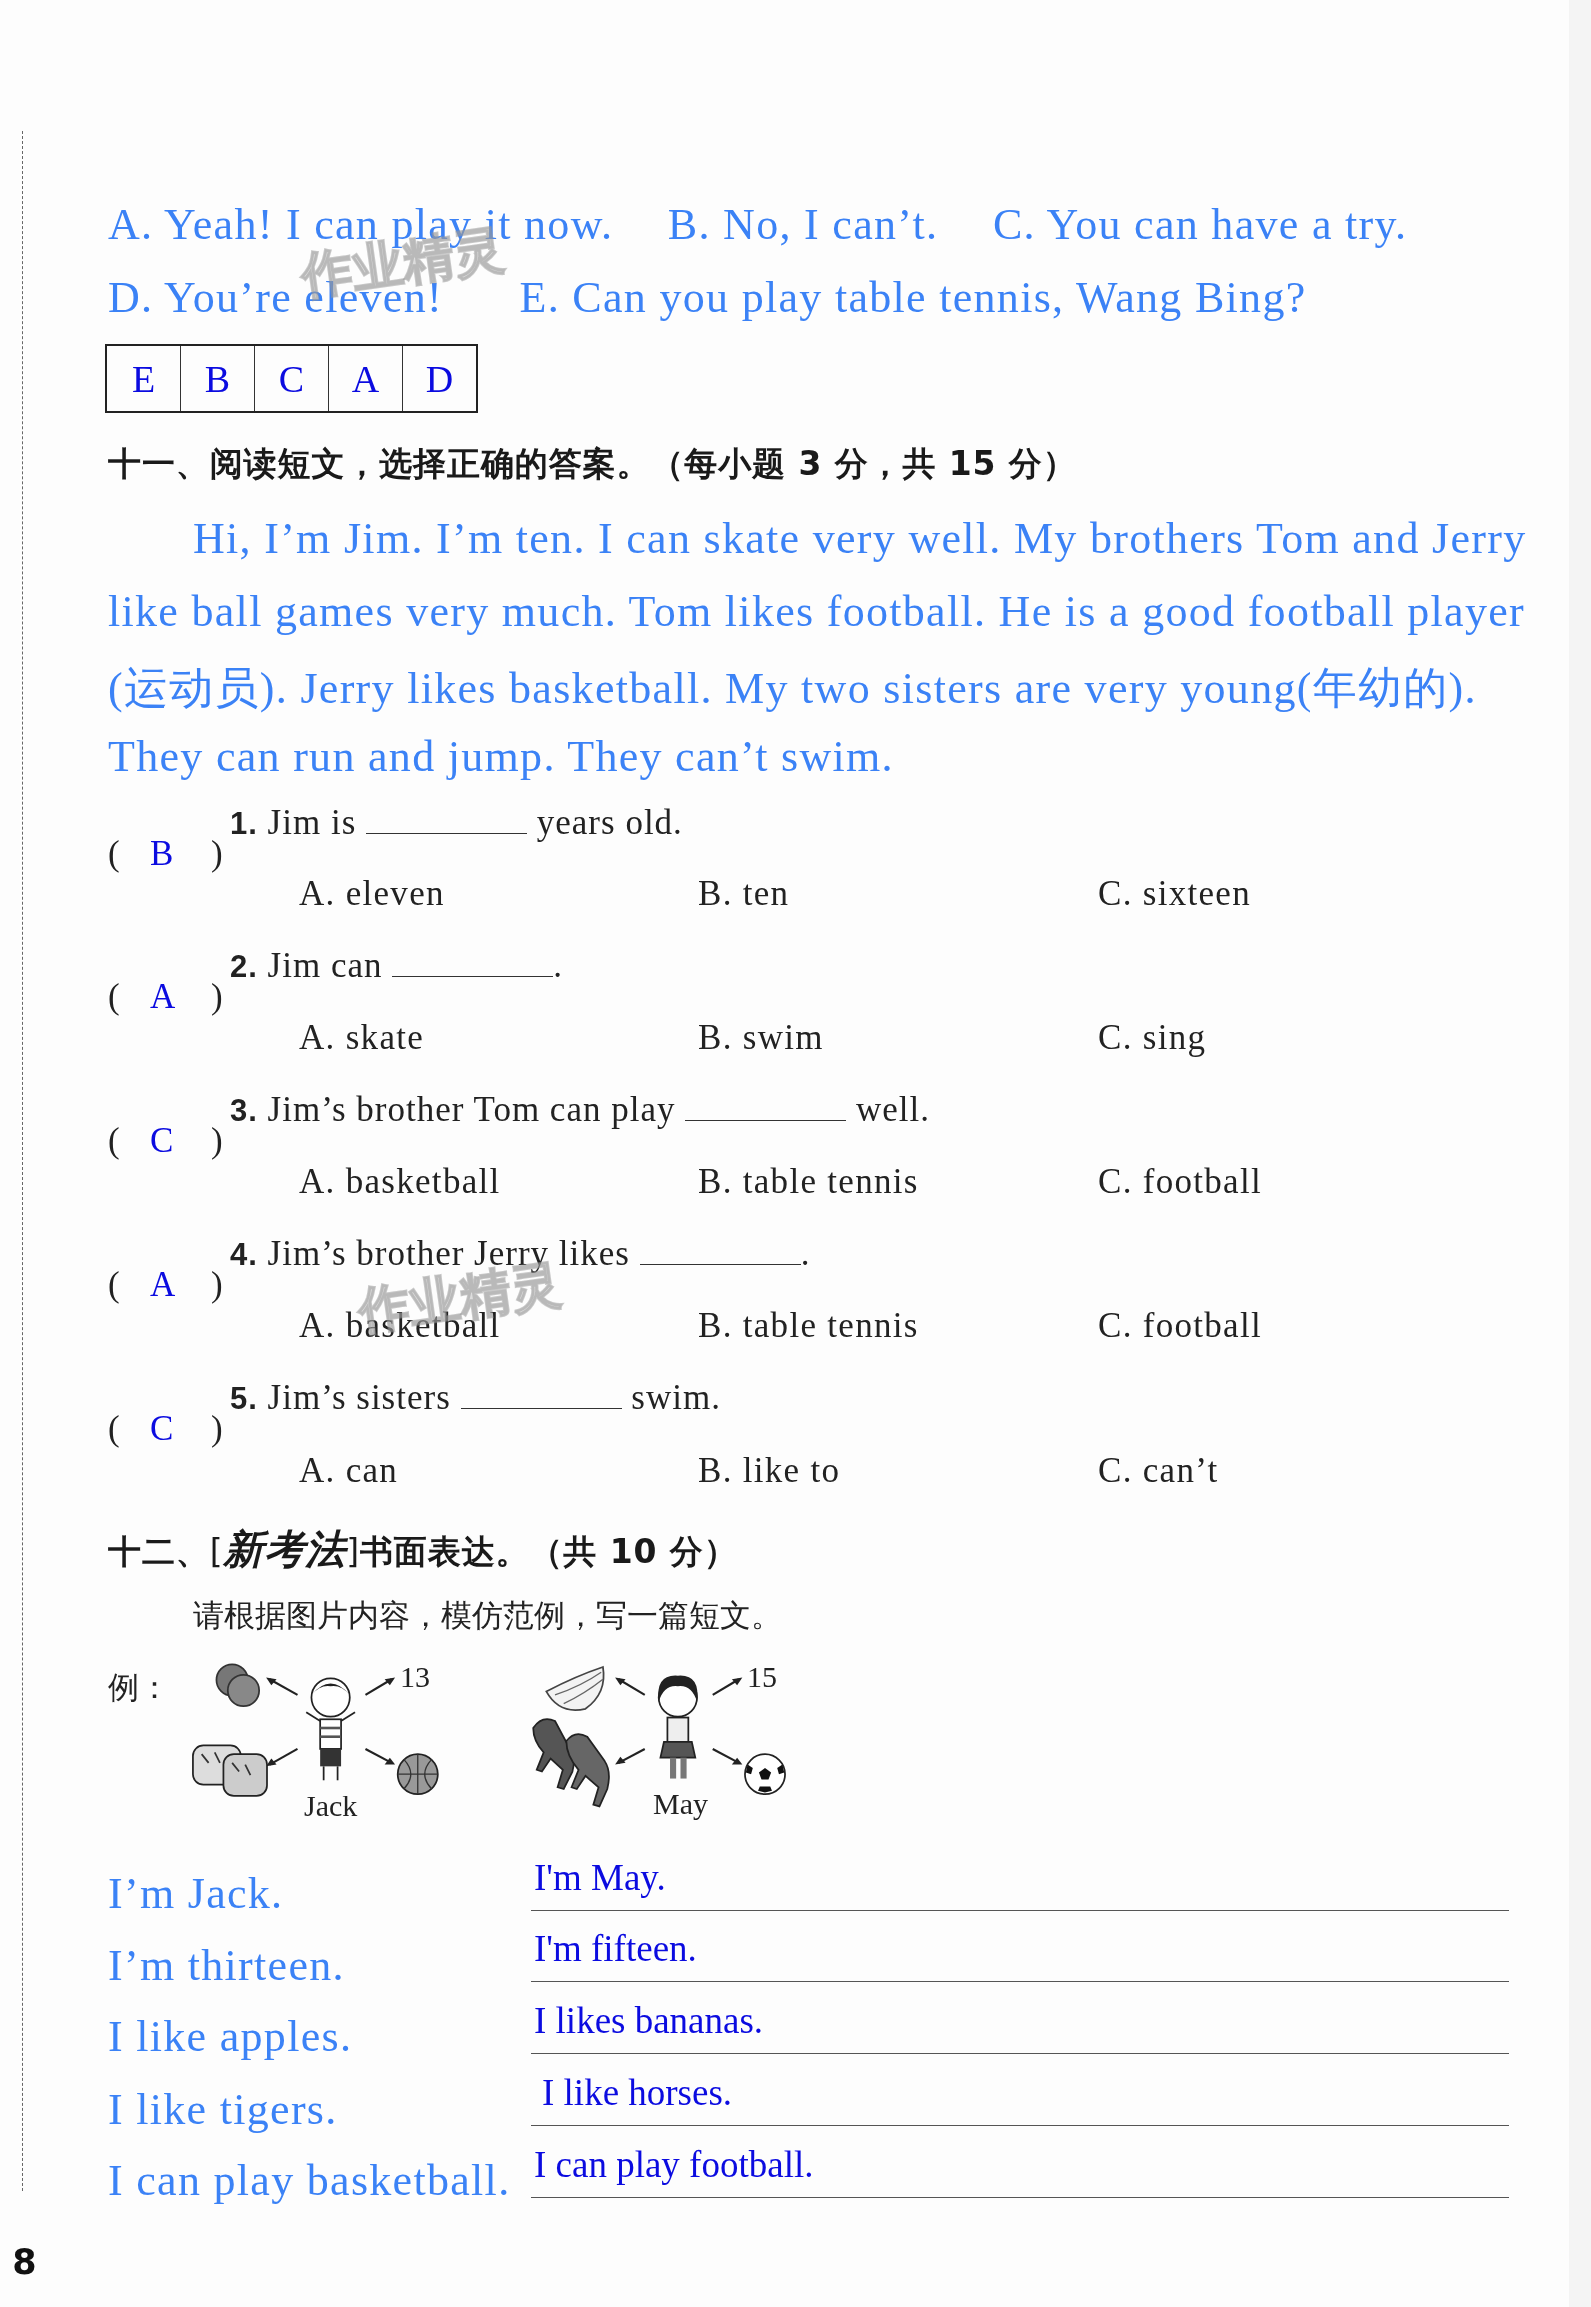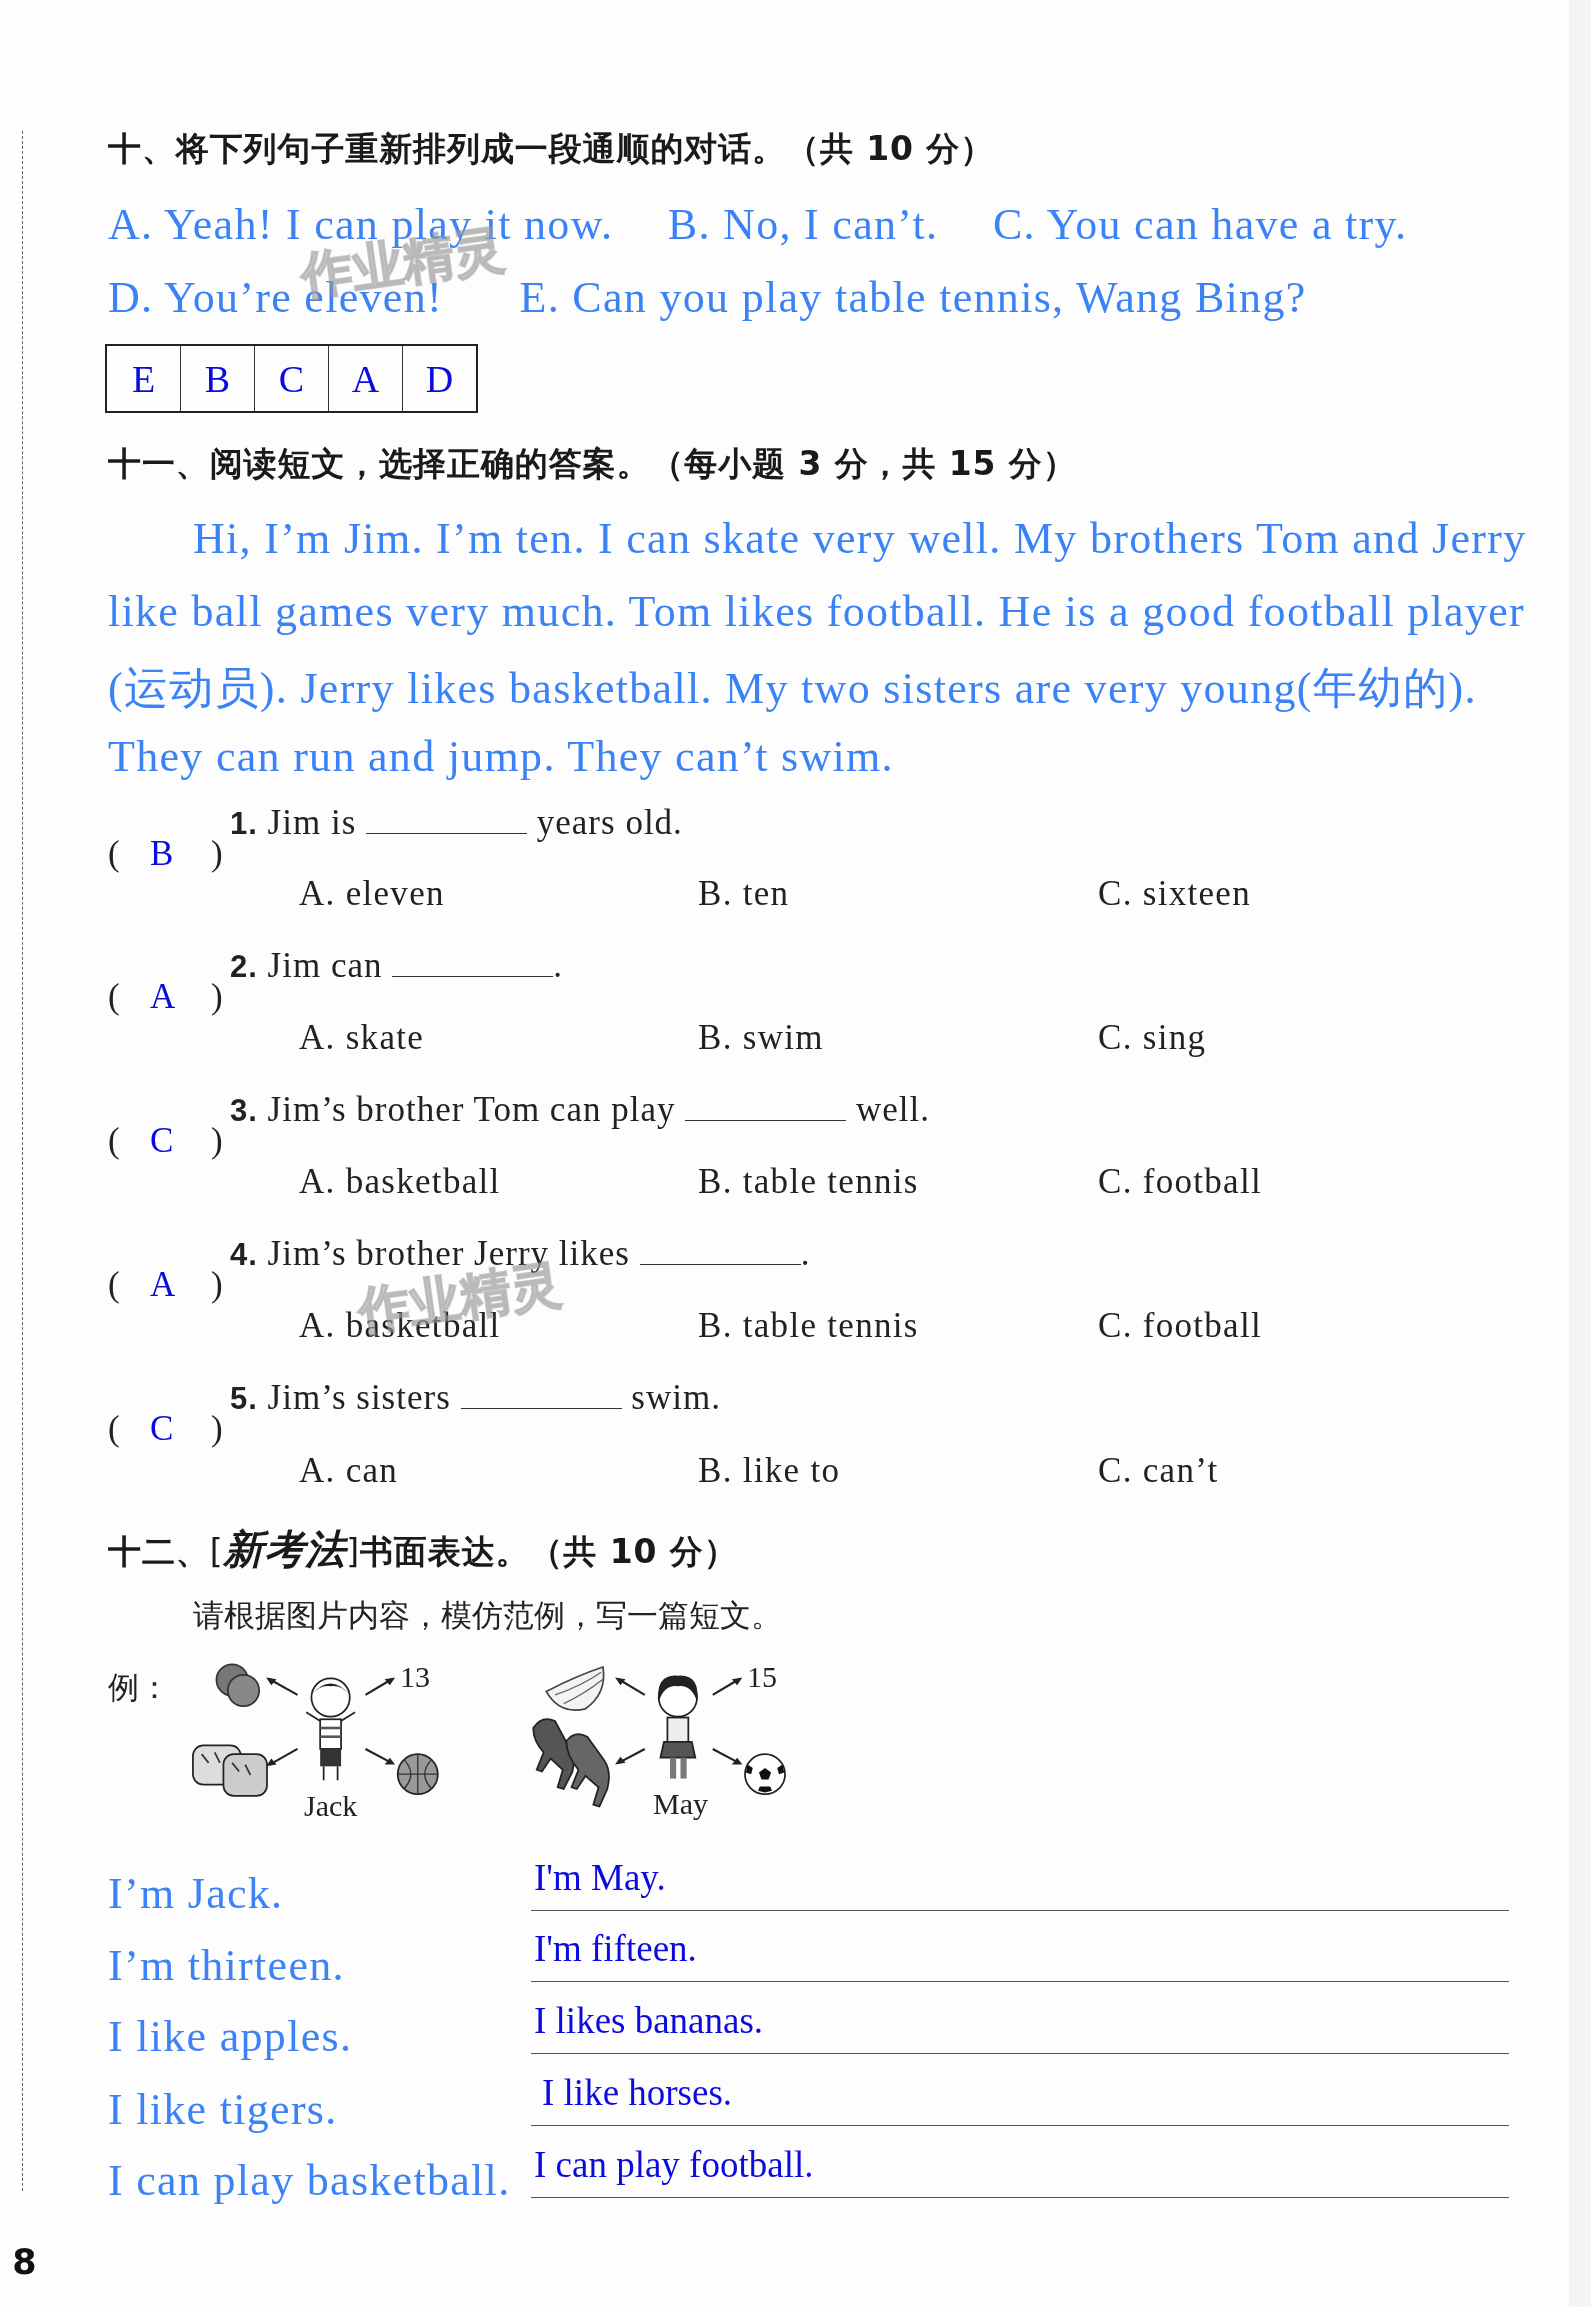--- a/index.html
+++ b/index.html
@@ -58,21 +58,20 @@
     font-weight: bold; font-size: 35px; color: #111;
   }
   svg { position: absolute; overflow: visible; }
 </style>
 </head>
 <body>
 
 <div class="page">
   <div class="margin-line"></div>
 
-  <div class="abs heading" style="left:108px; top:127px;">十、将下列句子重新排列成一段通顺的对话。（共 10 分）</div>
 
   <div class="abs text" style="left:108px; top:199px;">
     <span>A.</span>
     <span>Yeah! I can play it now.</span>
     <span style="display:inline-block;width:30px"></span>
     <span>B.</span>
     <span>No, I can’t.</span>
     <span style="display:inline-block;width:30px"></span>
     <span>C.</span>
     <span>You can have a try.</span>

